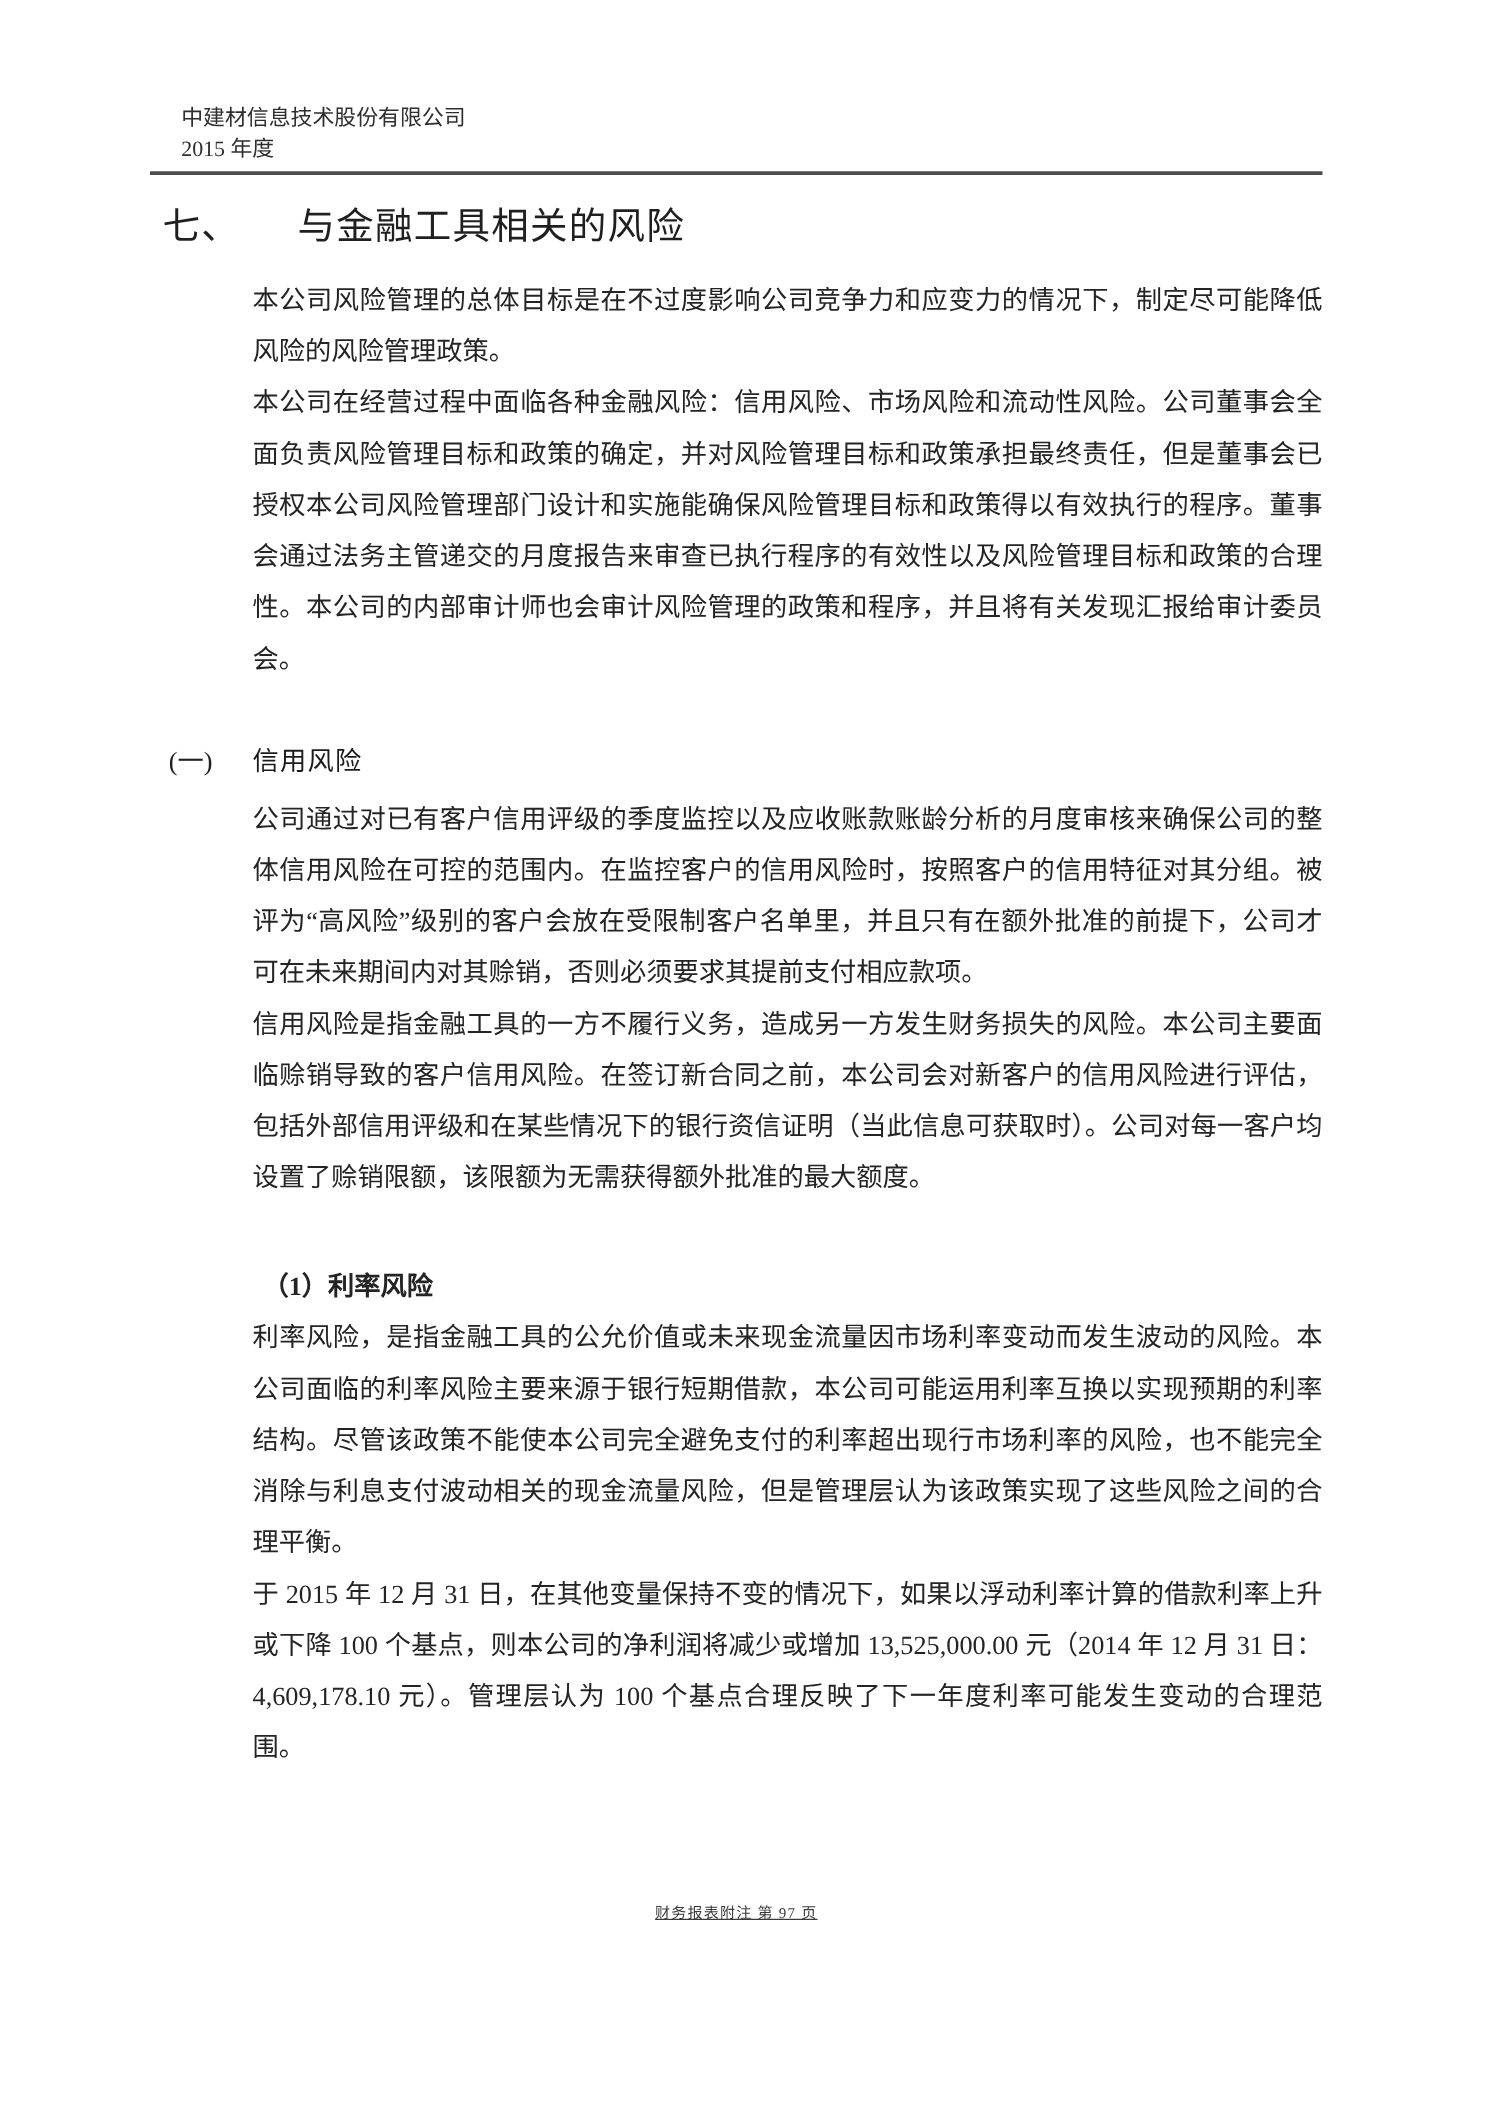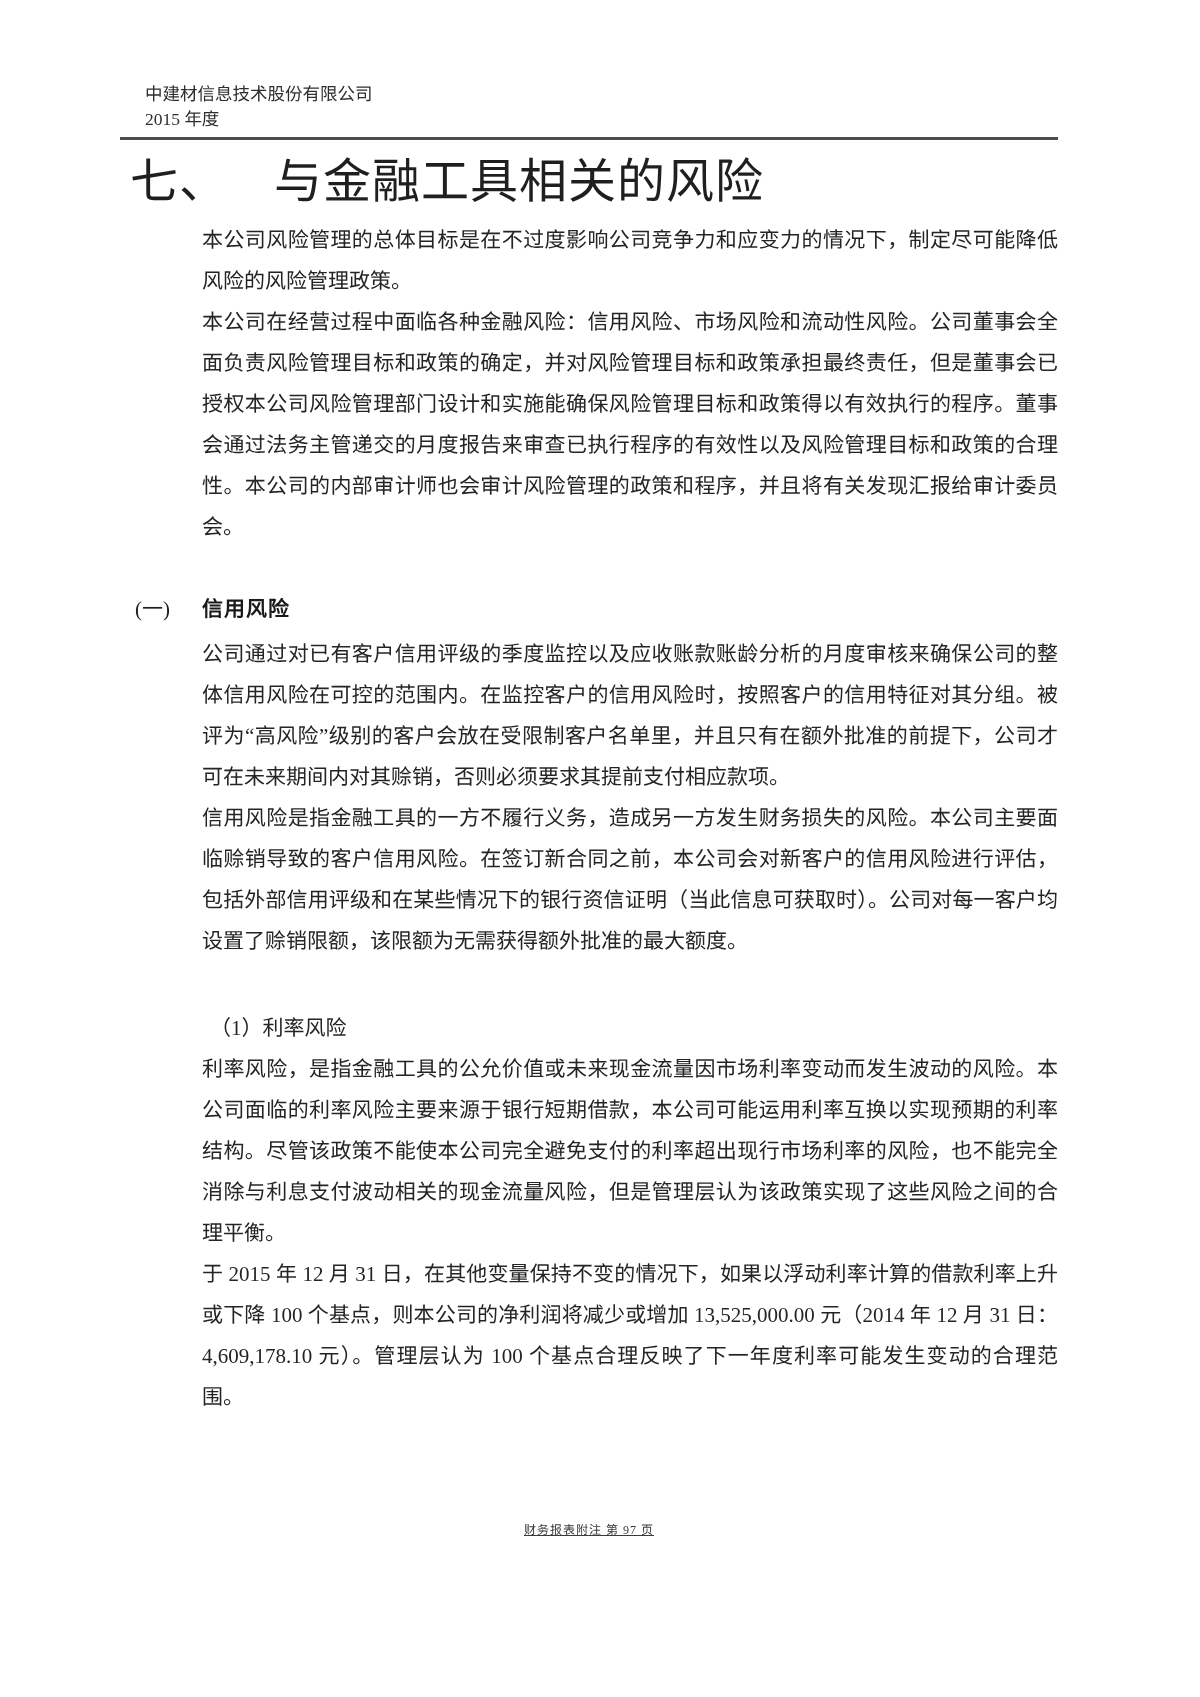--- a/index.html
+++ b/index.html
@@ -28,21 +28,21 @@
     width: 938px;
     height: 0;
     border-top: 3px solid #4d4d4d;
     margin-top: 5px;
   }
 
   
   .doc-title {
     margin-left: 130px;
     margin-top: 16px;
-    font-size: 48px;
+    font-size: 30px;
     line-height: 52px;
     color: #1f1f1f;
     letter-spacing: 1px;
     white-space: nowrap;
   }
   .doc-title .title-num { margin-right: 46px; }
 
   
   .content {
     margin-left: 202px;
@@ -65,29 +65,30 @@
     line-height: 30px;
     white-space: nowrap;
   }
   .section-num {
     display: inline-block;
     width: 67px;
     color: #1f1f1f;
   }
   .section-label {
     font-family: "Liberation Sans", "DejaVu Sans", sans-serif;
-    font-weight: 700;
+    font-weight: 400;
     color: #1a1a1a;
     letter-spacing: 1px;
   }
   .section-body { margin-top: 10px; }
   .subsection-label {
     margin: 0;
     padding-left: 8px;
     text-align: left;
+    font-weight: bold;
   }
 
   
   .doc-footer {
     position: absolute;
     top: 1520px;
     left: 120px;
     width: 938px;
     text-align: center;
     font-size: 12px;

